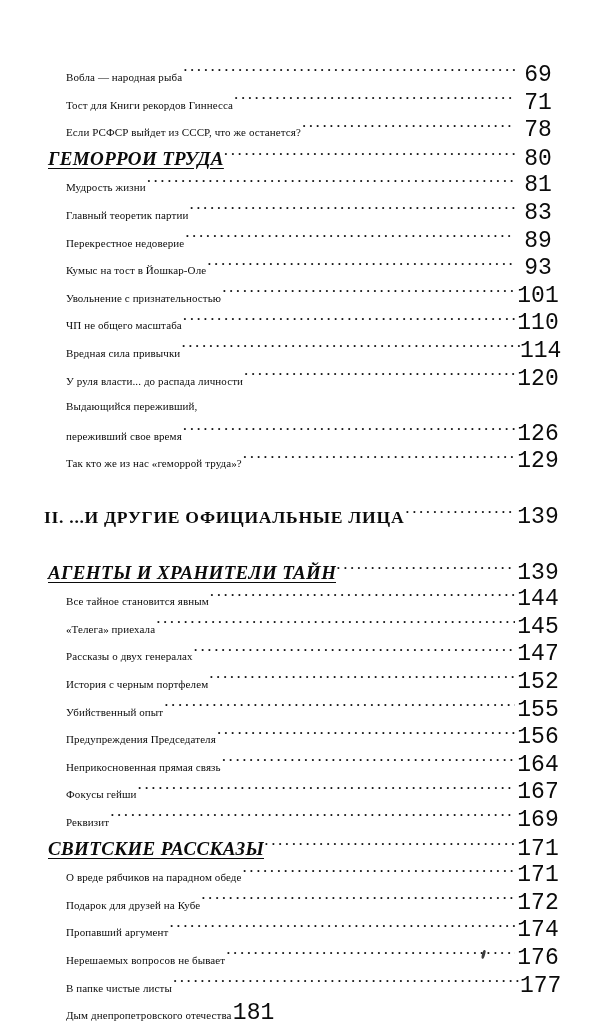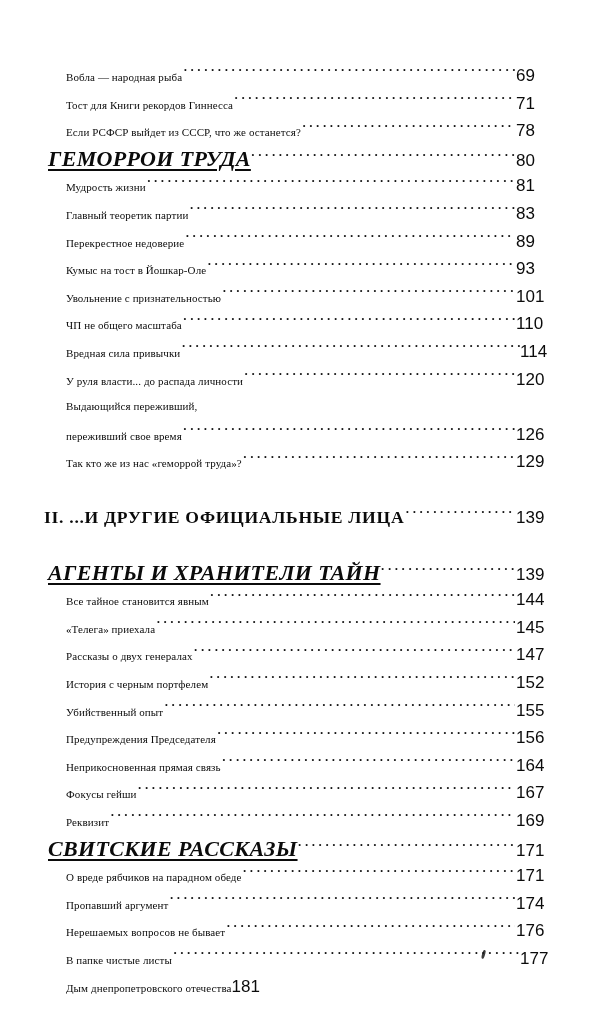--- a/index.html
+++ b/index.html
@@ -66,40 +66,40 @@
     bottom: 0.06em;
     font-size: 17.2px;
     letter-spacing: 2.55px;
     color: #111;
     white-space: nowrap;
   }
 
   .toc-page-num {
     flex: 0 0 auto;
     width: 44px;
-    text-align: left;
-    font-size: 17px;
-    font-family: Liberation Sans, sans-serif;
+    text-align: center;
+    font-size: 23px;
+    font-family: Liberation Mono, monospace;
   }
 
   
   .row-entry .toc-title {
     padding-left: 26px;
   }
   .row-nolead .toc-leader::after { content: ""; }
   .row-nolead .toc-page-num { visibility: hidden; }
 
   
   .row-section .toc-title {
     padding-left: 8px;
     font-weight: bold;
     font-style: italic;
     text-decoration: underline;
     text-underline-offset: 2.5px;
-    font-size: 22px;
+    font-size: 19px;
     letter-spacing: 0.35px;
   }
   .row-section .toc-leader { margin-left: 0px; }
 
   
   .row-part .toc-title {
     padding-left: 4px;
     font-weight: bold;
     font-size: 17.6px;
     letter-spacing: 0.7px;
@@ -268,20 +268,25 @@
         <span class="toc-title">СВИТСКИЕ РАССКАЗЫ</span>
         <span class="toc-leader"></span>
         <span class="toc-page-num">171</span>
       </div>
       <div class="toc-row row-entry">
         <span class="toc-title">О вреде рябчиков на парадном обеде</span>
         <span class="toc-leader"></span>
         <span class="toc-page-num">171</span>
       </div>
       <div class="toc-row row-entry">
+        <span class="toc-title">Подарок для друзей на Кубе</span>
+        <span class="toc-leader"></span>
+        <span class="toc-page-num">172</span>
+      </div>
+      <div class="toc-row row-entry">
         <span class="toc-title">Пропавший аргумент</span>
         <span class="toc-leader"></span>
         <span class="toc-page-num">174</span>
       </div>
       <div class="toc-row row-entry">
         <span class="toc-title">Нерешаемых вопросов не бывает</span>
         <span class="toc-leader"></span>
         <span class="toc-page-num">176</span>
       </div>
       <div class="toc-row row-entry row-tight">

